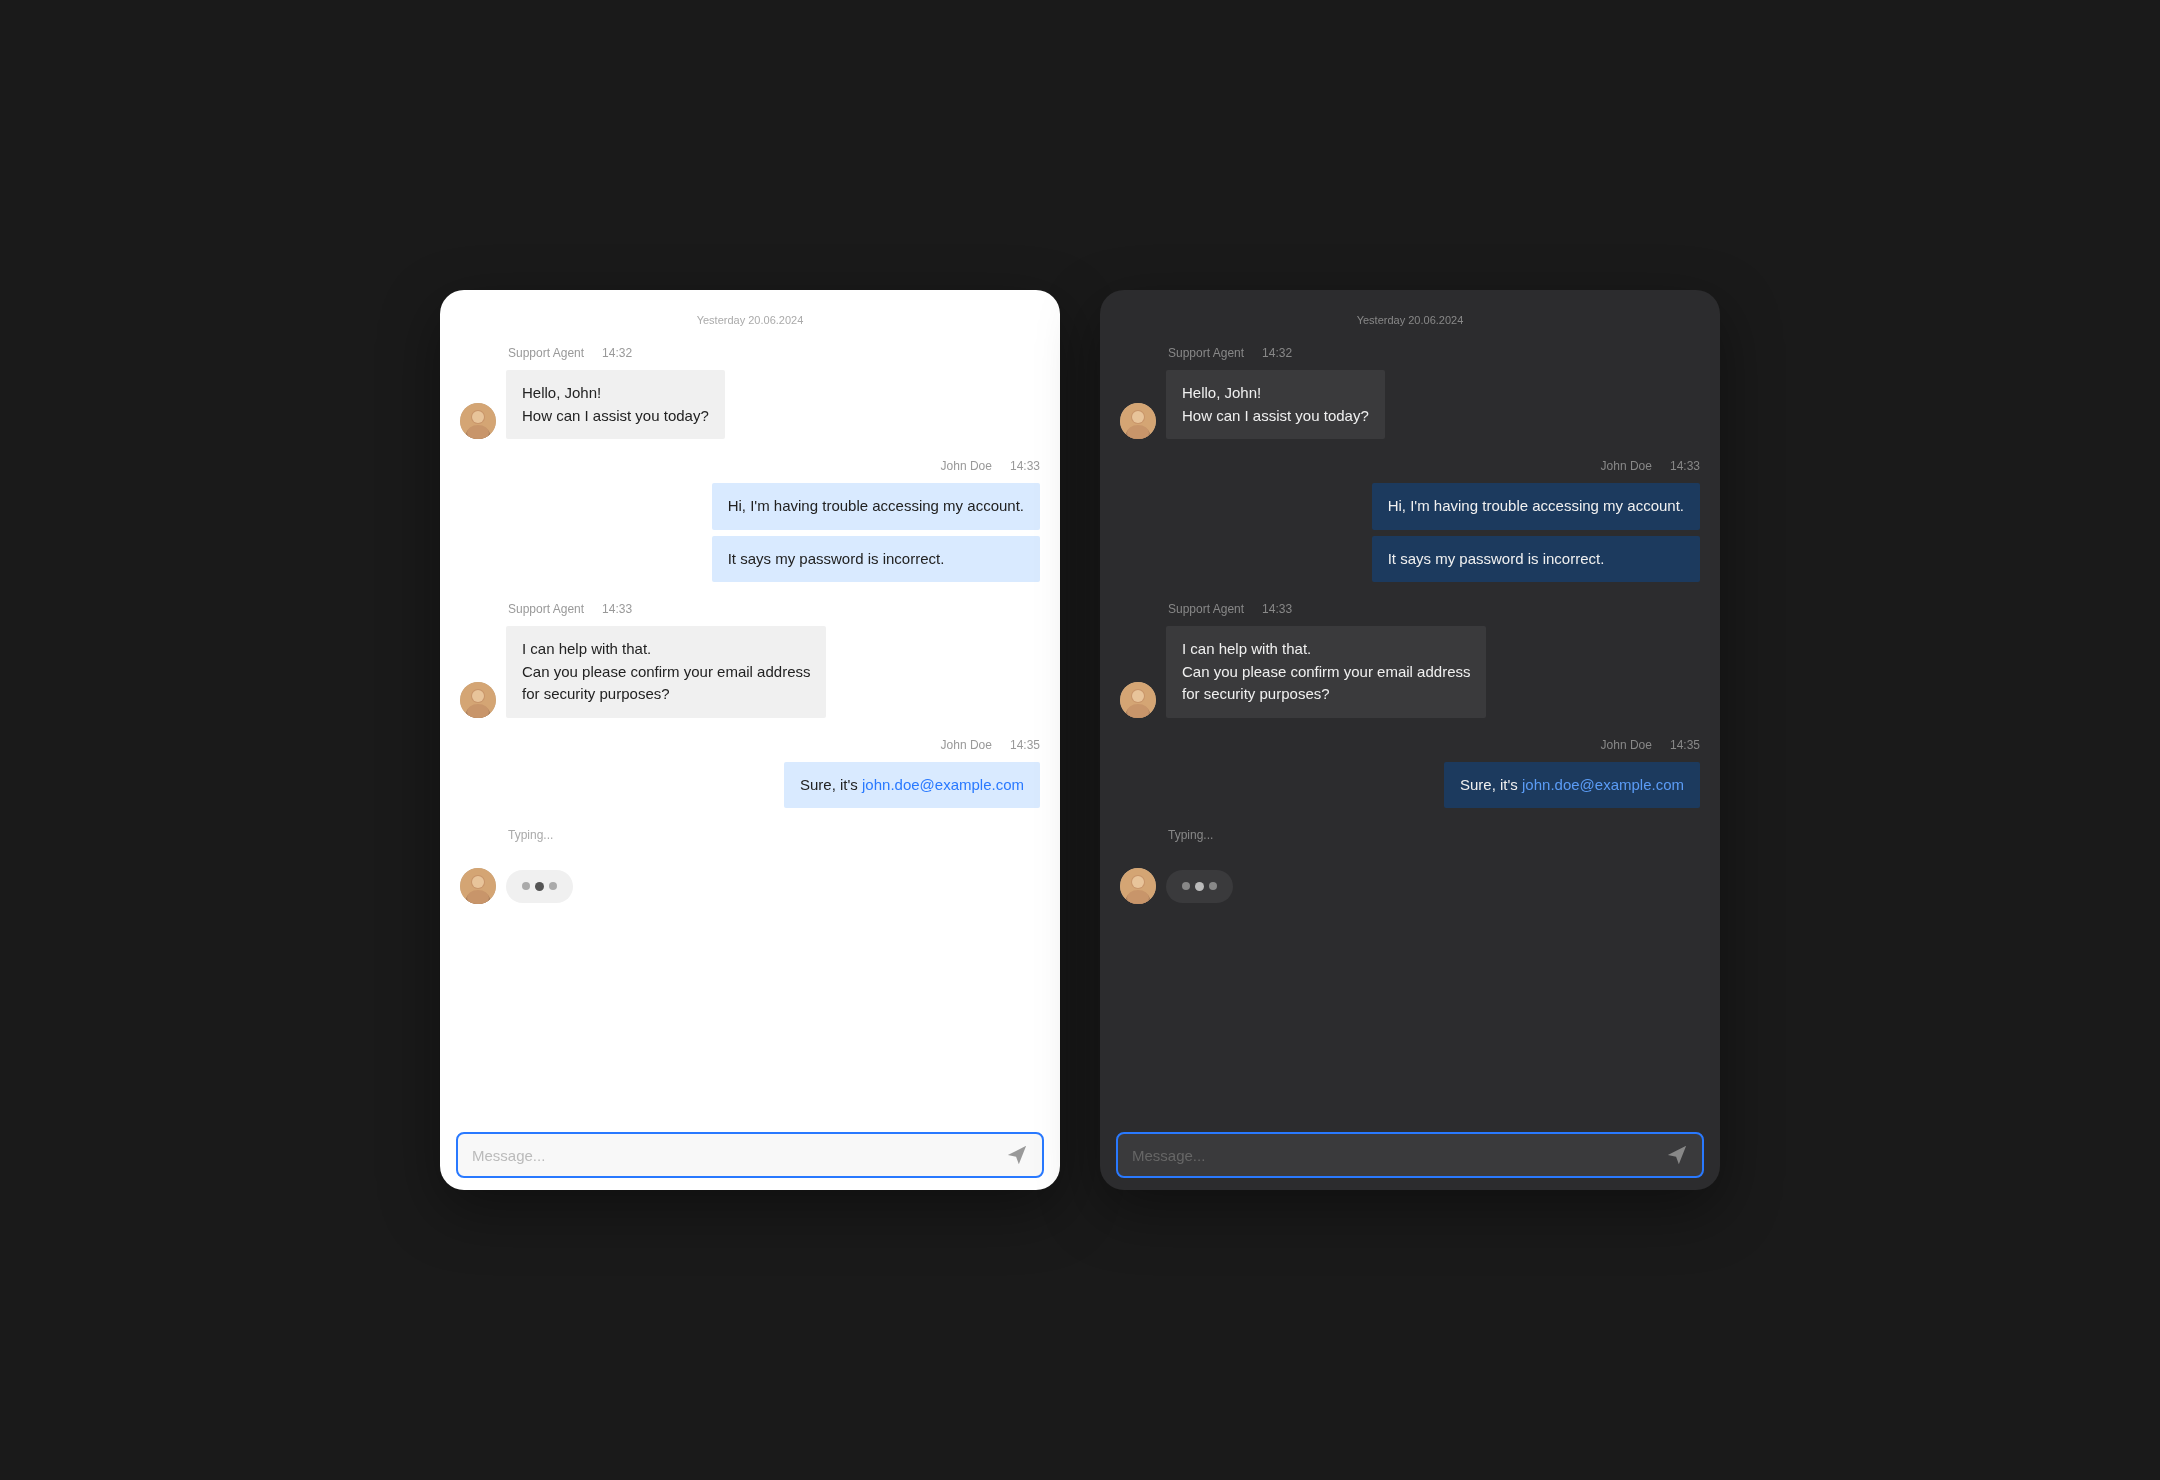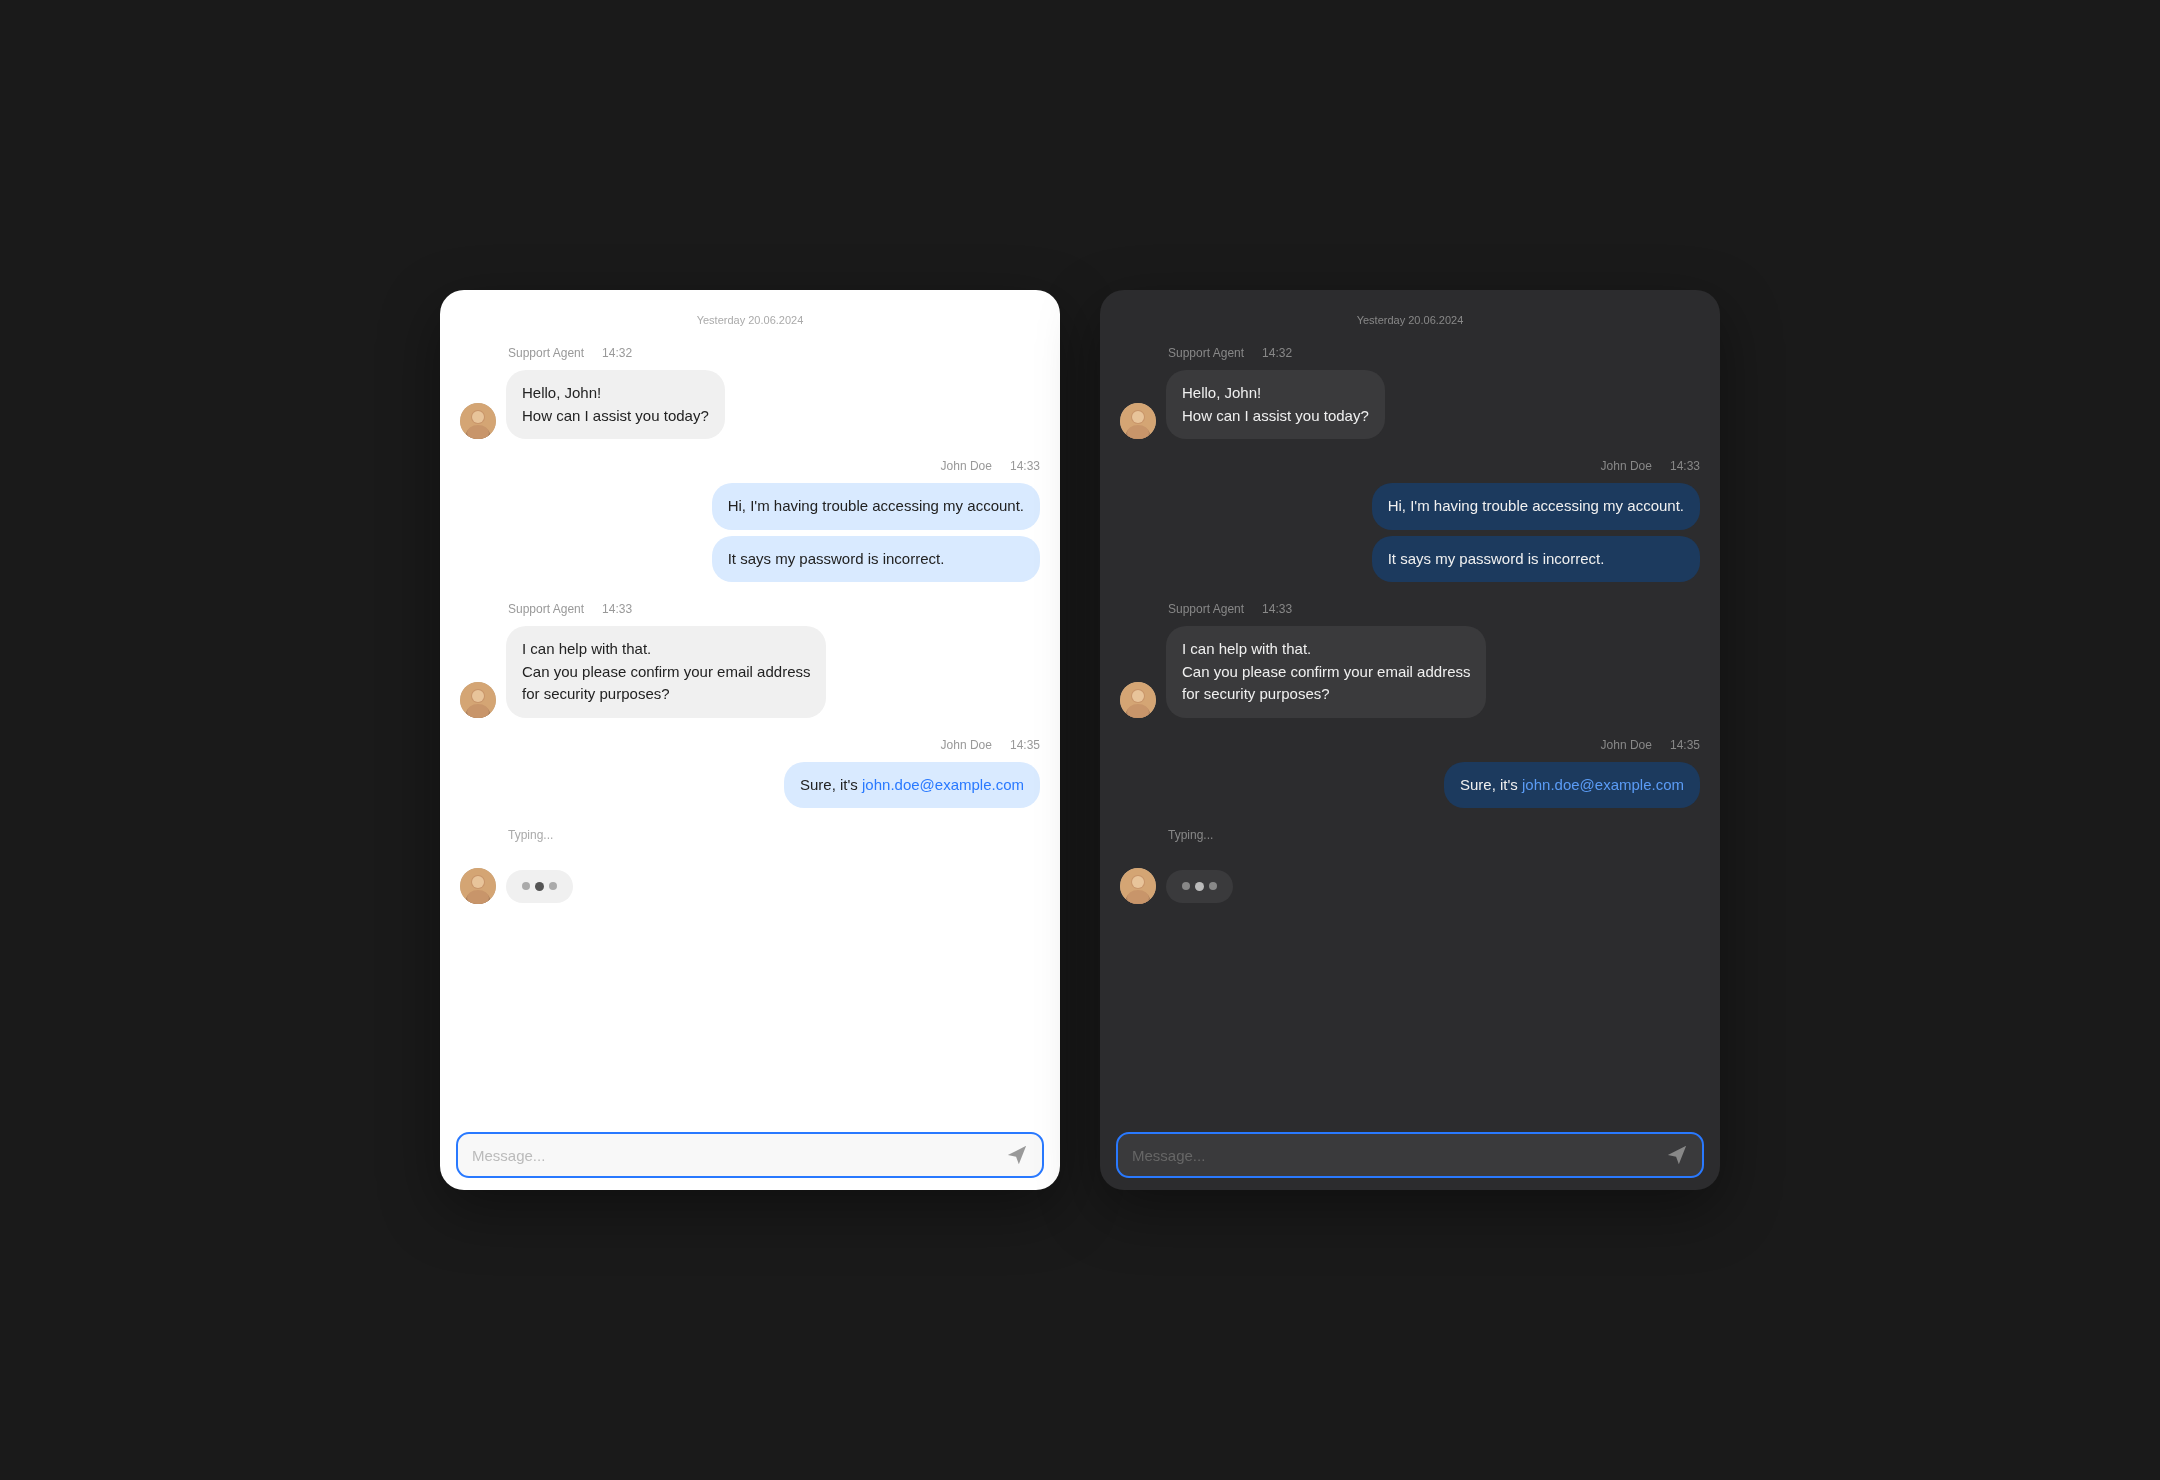--- a/index.html
+++ b/index.html
@@ -102,21 +102,21 @@
       justify-content: center;
     }
 
     .avatar svg {
       width: 36px;
       height: 36px;
     }
 
     .bubble {
       padding: 12px 16px;
-      border-radius: 20px;
+      border-radius: 2px;
       font-size: 15px;
       line-height: 1.5;
       max-width: 380px;
     }
 
     .light .bubble.agent-bubble {
       background: #f0f0f0;
       color: #222;
     }
 
@@ -188,21 +188,21 @@
     .dark .dot.active { background: #bbb; }
 
     .chat-input-area {
       padding: 12px 16px;
       border-top: none;
     }
 
     .input-row {
       display: flex;
       align-items: center;
-      border-radius: 13px;
+      border-radius: 8px;
       padding: 10px 14px;
       gap: 10px;
       border: 2px solid #2979ff;
     }
 
     .light .input-row {
       background: #f8f8f8;
       border-color: #2979ff;
     }
 

